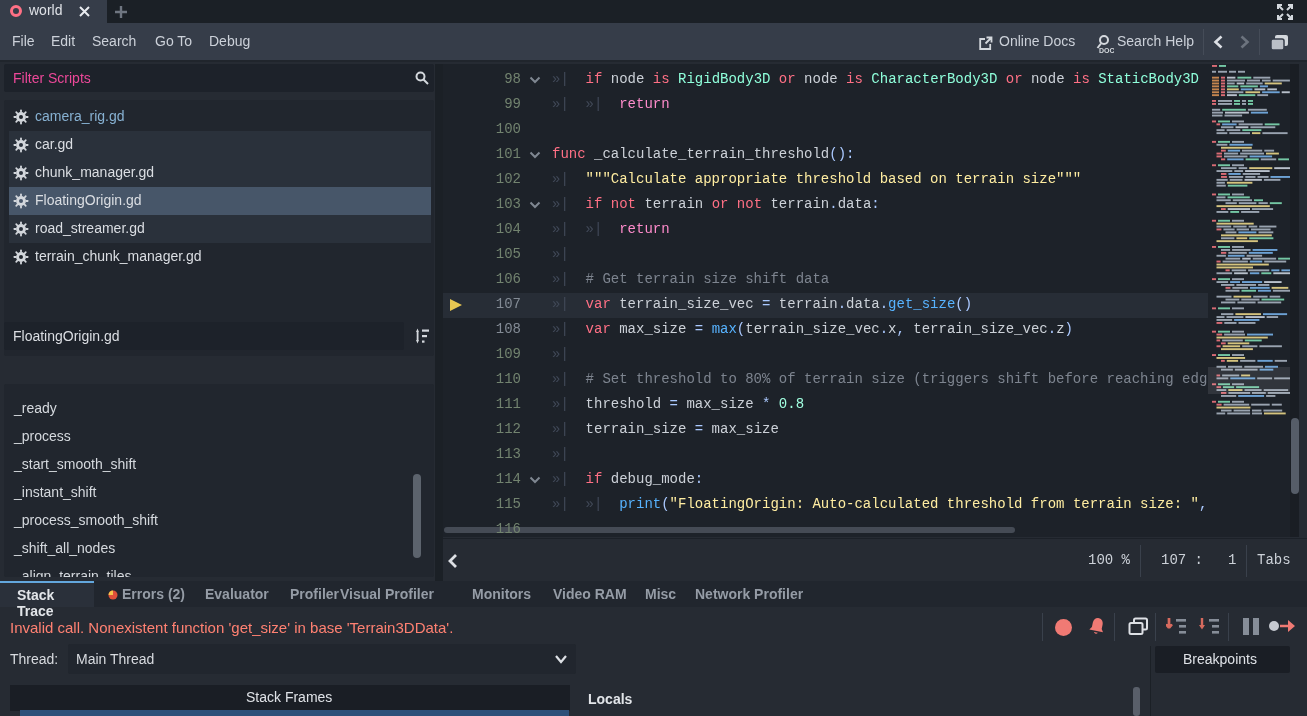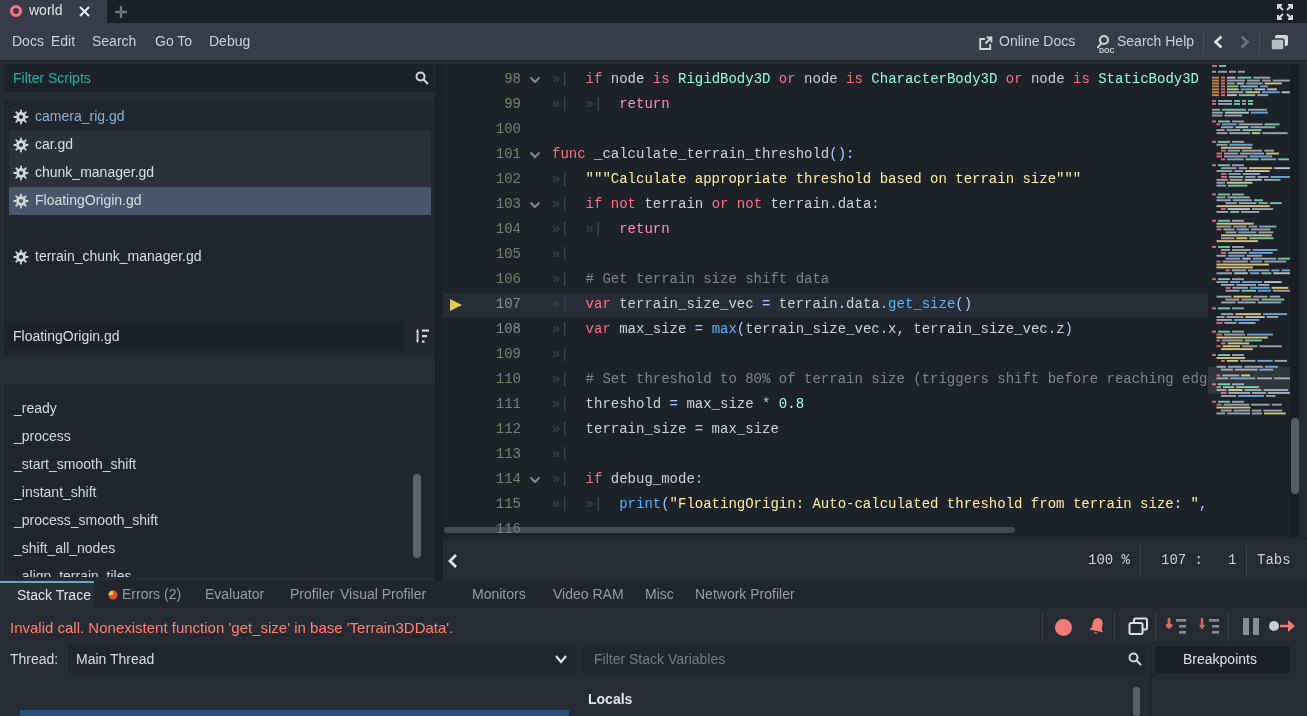--- a/index.html
+++ b/index.html
@@ -9,21 +9,21 @@
 
 #tabstrip { left:0; top:0; width:1307px; height:23px; background:#1b2026; }
 #tab-world { left:0; top:0; width:107px; height:23px; background:#363d49; color:#dfe2e7; font-size:14px; }
 #tab-world .ring { position:absolute; left:10px; top:5px; width:12px; height:12px; border:3px solid #ff7085; border-radius:50%; }
 #tab-world .lbl { position:absolute; left:29px; top:2px; }
 
 #menubar { left:0; top:23px; width:1307px; height:39px; background:#363d49; border-bottom:2px solid #20252c; color:#ccd1d9; font-size:14px; }
 .menuitem { position:absolute; top:10px; }
 
 #leftpanel { left:0; top:64px; width:435px; height:517px; background:#262b33; }
-.input { position:absolute; left:4px; width:430px; height:28px; background:#1d222a; border-radius:2px; color:#14b8a6; font-size:14px; }
+.input { position:absolute; left:4px; width:430px; height:28px; background:#1d222a; border-radius:2px; color:#ec4899; font-size:14px; }
 .input .ph { position:absolute; left:9px; top:6px; }
 .listbg { position:absolute; left:4px; width:430px; background:#21262e; border-radius:2px; }
 .srow { position:absolute; left:9px; width:422px; height:28px; color:#dbdee3; font-size:14px; }
 .srow .txt { position:absolute; left:26px; top:5px; }
 .mrow { position:absolute; left:10px; color:#d5d9de; font-size:14px; }
 
 #editor { left:443px; top:64px; width:864px; height:473px; background:#1d2229; overflow:hidden; }
 .cl { position:absolute; left:0; height:25px; width:864px; font-family:"Liberation Mono",monospace; font-size:14px; white-space:pre; }
 .num { position:absolute; width:78px; text-align:right; top:3px; color:#72836f; }
 .numg { color:#838b95; }
@@ -32,21 +32,21 @@
 .k { color:#ff7085; } .c { color:#ff8ccc; } .t { color:#8fffdb; }
 .s { color:#ffeda1; } .m { color:#7d848f; } .n { color:#a1ffe0; }
 .f { color:#57b3ff; } .y { color:#abc9ff; } .b { color:#cdd3da;text-align:center; }
 #execbg { left:0; top:229px; width:765px; height:25px; background:#272d36; }
 #execarrow { left:7px; top:235px; width:0; height:0; border-left:12px solid #e8c752; border-top:6px solid transparent; border-bottom:6px solid transparent; }
 
 #statusbar { left:443px; top:538px; width:864px; height:43px; background:#262b33; border-top:1px solid #1c2128; color:#ccd1d8; font-family:"Liberation Mono",monospace; font-size:14px; }
 .sdiv { position:absolute; top:6px; width:1px; height:32px; background:#3a414c; }
 
 #bottompanel { left:0; top:581px; width:1307px; height:135px; background:#262b33; }
-#btabs { left:0; top:0; width:1307px; height:26px; background:#21262e; font-size:14px; color:#959ca6; }
+#btabs { left:0; top:0; width:1307px; height:26px; background:#21262e; font-size:14px; color:#959ca6;font-weight:bold; }
 .btab { position:absolute; top:5px; }
 #btab-sel { left:0; top:0; width:94px; height:26px; background:#2a303a; border-top:2px solid #63a7dd; color:#e2e5e9; }
 #btab-sel span { position:absolute; left:17px; top:4px; }
 #errline { left:0; top:26px; width:1307px; height:42px; color:#ff8172; font-size:14px; }
 #threadrow { left:0; top:63px; width:1307px; height:32px; font-size:14px; color:#d8dbe0; }
 #framesarea { left:0; top:100px; width:1307px; height:35px; }
 </style>
 </head>
 <body>
 <div id="root">
@@ -63,21 +63,21 @@
       <path d="M7 1 V13 M1 7 H13" stroke="#6f7681" stroke-width="2.4"></path>
     </svg>
   <svg class="abs" style="left:1276px;top:3px" width="18" height="18" viewBox="0 0 18 18">
       <g stroke="#d4d8dd" stroke-width="2" fill="none">
         <path d="M2 6 V2 H6 M12 2 H16 V6 M16 12 V16 H12 M6 16 H2 V12"></path>
         <path d="M2 2 L7 7 M16 2 L11 7 M16 16 L11 11 M2 16 L7 11"></path>
       </g>
     </svg>
 
   <div id="menubar" class="abs">
-    <span class="menuitem" style="left:12px">Docs</span>
+    <span class="menuitem" style="left:12px">File</span>
     <span class="menuitem" style="left:51px">Edit</span>
     <span class="menuitem" style="left:92px">Search</span>
     <span class="menuitem" style="left:155px">Go To</span>
     <span class="menuitem" style="left:209px">Debug</span>
     <svg class="abs" style="left:978px;top:13px" width="15" height="15" viewBox="0 0 15 15">
         <g stroke="#d4d8dd" stroke-width="1.8" fill="none">
           <path d="M7 3 H2.2 V13 H12.2 V8"></path>
           <path d="M8.5 1.5 H13.5 V6.5 M13 2 L7.5 7.5"></path>
         </g>
       </svg>
@@ -175,20 +175,37 @@
             <rect x="7.1" y="0.4" width="1.8" height="3.2" rx="0.8" transform="rotate(90 8 8)"></rect>
             <rect x="7.1" y="0.4" width="1.8" height="3.2" rx="0.8" transform="rotate(135 8 8)"></rect>
             <rect x="7.1" y="0.4" width="1.8" height="3.2" rx="0.8" transform="rotate(180 8 8)"></rect>
             <rect x="7.1" y="0.4" width="1.8" height="3.2" rx="0.8" transform="rotate(225 8 8)"></rect>
             <rect x="7.1" y="0.4" width="1.8" height="3.2" rx="0.8" transform="rotate(270 8 8)"></rect>
             <rect x="7.1" y="0.4" width="1.8" height="3.2" rx="0.8" transform="rotate(315 8 8)"></rect>
           </g>
           <circle cx="8" cy="8" r="2.0" fill="#475669"></circle>
         </svg>
         <span class="txt">FloatingOrigin.gd</span>
+      </div>
+    <div class="srow" style="top:151px;background:#2a313b">
+        <svg class="abs" style="left:4px;top:6px" width="16" height="16" viewBox="0 0 16 16">
+          <g fill="#d3d7dc">
+            <circle cx="8" cy="8" r="4.9"></circle>
+            <rect x="7.1" y="0.4" width="1.8" height="3.2" rx="0.8" transform="rotate(0 8 8)"></rect>
+            <rect x="7.1" y="0.4" width="1.8" height="3.2" rx="0.8" transform="rotate(45 8 8)"></rect>
+            <rect x="7.1" y="0.4" width="1.8" height="3.2" rx="0.8" transform="rotate(90 8 8)"></rect>
+            <rect x="7.1" y="0.4" width="1.8" height="3.2" rx="0.8" transform="rotate(135 8 8)"></rect>
+            <rect x="7.1" y="0.4" width="1.8" height="3.2" rx="0.8" transform="rotate(180 8 8)"></rect>
+            <rect x="7.1" y="0.4" width="1.8" height="3.2" rx="0.8" transform="rotate(225 8 8)"></rect>
+            <rect x="7.1" y="0.4" width="1.8" height="3.2" rx="0.8" transform="rotate(270 8 8)"></rect>
+            <rect x="7.1" y="0.4" width="1.8" height="3.2" rx="0.8" transform="rotate(315 8 8)"></rect>
+          </g>
+          <circle cx="8" cy="8" r="2.0" fill="#2a313b"></circle>
+        </svg>
+        <span class="txt">road_streamer.gd</span>
       </div>
     <div class="srow" style="top:179px;">
         <svg class="abs" style="left:4px;top:6px" width="16" height="16" viewBox="0 0 16 16">
           <g fill="#d3d7dc">
             <circle cx="8" cy="8" r="4.9"></circle>
             <rect x="7.1" y="0.4" width="1.8" height="3.2" rx="0.8" transform="rotate(0 8 8)"></rect>
             <rect x="7.1" y="0.4" width="1.8" height="3.2" rx="0.8" transform="rotate(45 8 8)"></rect>
             <rect x="7.1" y="0.4" width="1.8" height="3.2" rx="0.8" transform="rotate(90 8 8)"></rect>
             <rect x="7.1" y="0.4" width="1.8" height="3.2" rx="0.8" transform="rotate(135 8 8)"></rect>
             <rect x="7.1" y="0.4" width="1.8" height="3.2" rx="0.8" transform="rotate(180 8 8)"></rect>
@@ -661,34 +678,28 @@
         </svg>
     </div>
     <div id="threadrow" class="abs">
       <span class="abs" style="left:10px;top:7px">Thread:</span>
       <div class="abs" style="left:68px;top:0px;width:508px;height:30px;background:#21262e;border-radius:2px">
         <span class="abs" style="left:8px;top:7px">Main Thread</span>
         <svg class="abs" style="left:486px;top:10px" width="14" height="10" viewBox="0 0 14 10">
             <path d="M2 2 L7 8 L12 2" stroke="#dde0e5" stroke-width="2.2" fill="none"></path>
           </svg>
       </div>
-      <div class="abs" style="left:582px;top:0px;width:566px;height:30px;background:#21262e;border-radius:2px;color:#757c87">
-        <span class="abs" style="left:12px;top:7px">Filter Stack Variables</span>
-        <svg class="abs" style="left:545px;top:7px" width="16" height="16" viewBox="0 0 16 16">
-            <g stroke="#d4d8dd" fill="none" stroke-width="2">
-              <circle cx="6.5" cy="6.5" r="4"></circle>
-              <path d="M9.5 9.5 L14 14"></path>
-            </g>
-          </svg>
-      </div>
       <div class="abs" style="left:1155px;top:2px;width:135px;height:27px;background:#1a1e25;border-radius:2px">
         <span class="abs" style="left:28px;top:5px;color:#dfe2e7">Breakpoints</span>
       </div>
     </div>
     <div id="framesarea" class="abs">
+      <div class="abs" style="left:10px;top:4px;width:560px;height:26px;background:#1a1e25">
+        <span class="abs" style="left:236px;top:4px;color:#dfe2e7;font-size:14px">Stack Frames</span>
+      </div>
       <div class="abs" style="left:20px;top:29px;width:549px;height:7px;background:#2d5079"></div>
       <span class="abs" style="left:588px;top:10px;color:#e2e5e9;font-size:14px;font-weight:bold">Locals</span>
       <div class="abs" style="left:1133px;top:6px;width:7px;height:29px;background:#595f6a;border-radius:3px"></div>
       <div class="abs" style="left:1150px;top:-35px;width:1px;height:70px;background:#1b2026"></div>
       <div class="abs" style="left:1146px;top:-35px;width:4px;height:70px;background:#262b33"></div>
     </div>
   </div>
 </div>
 
 </body></html>

